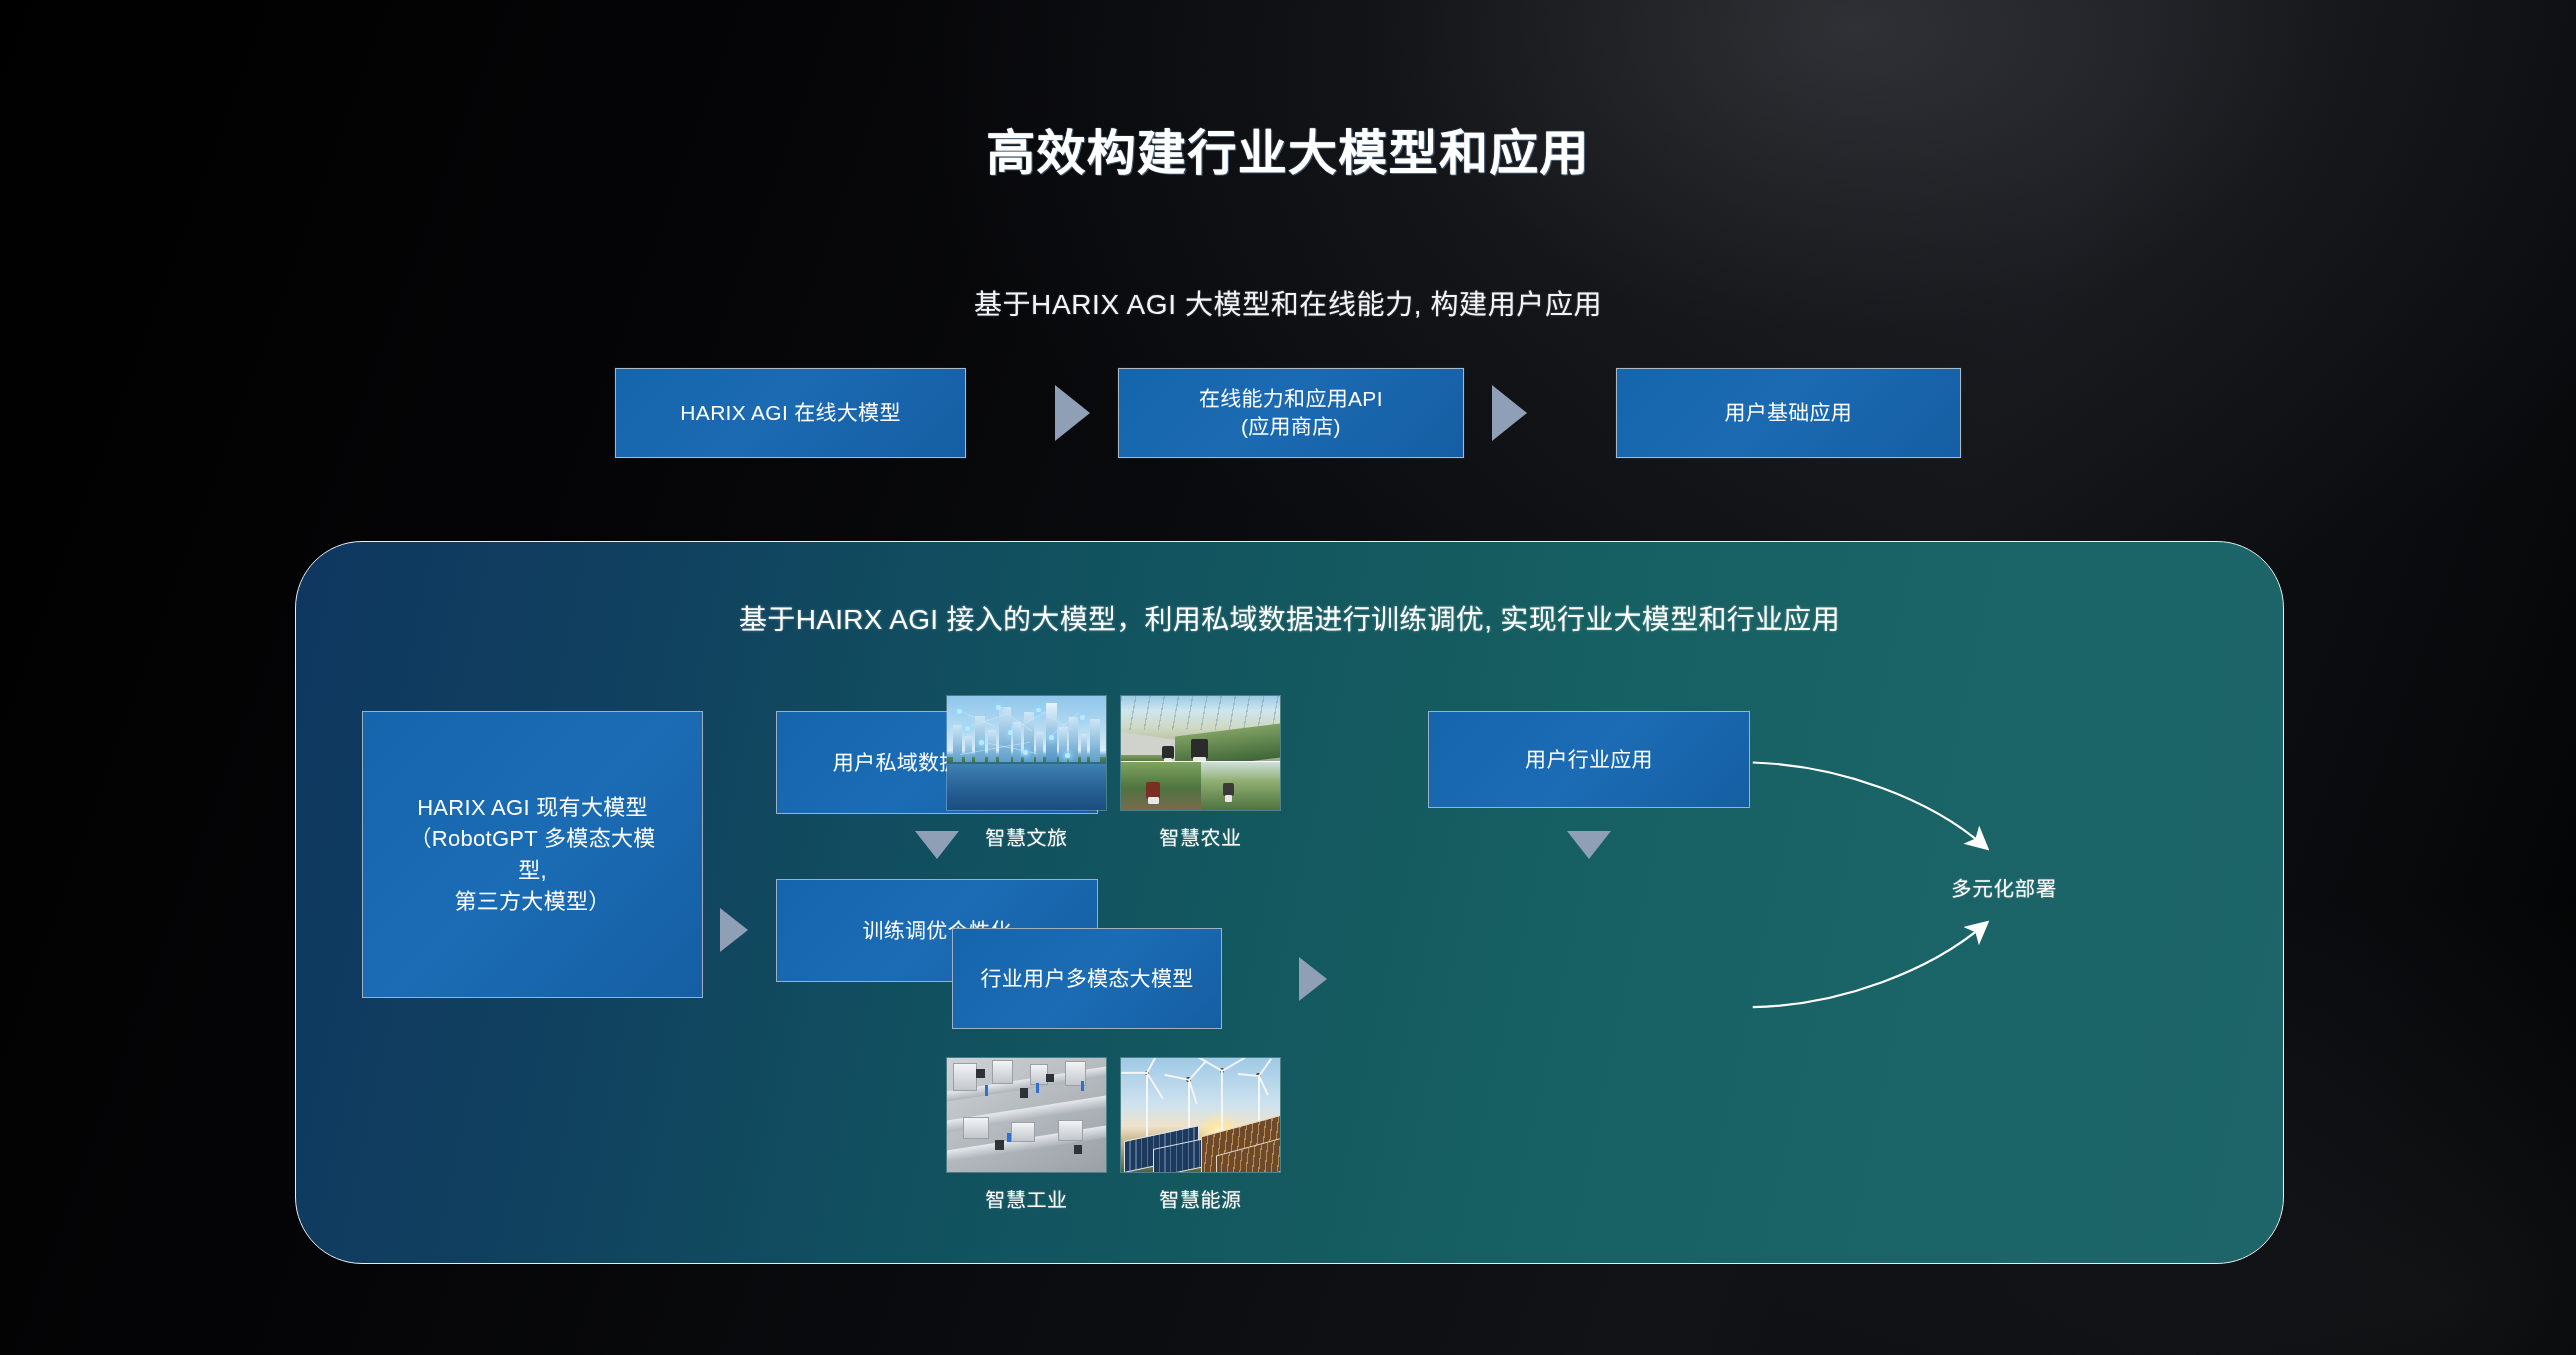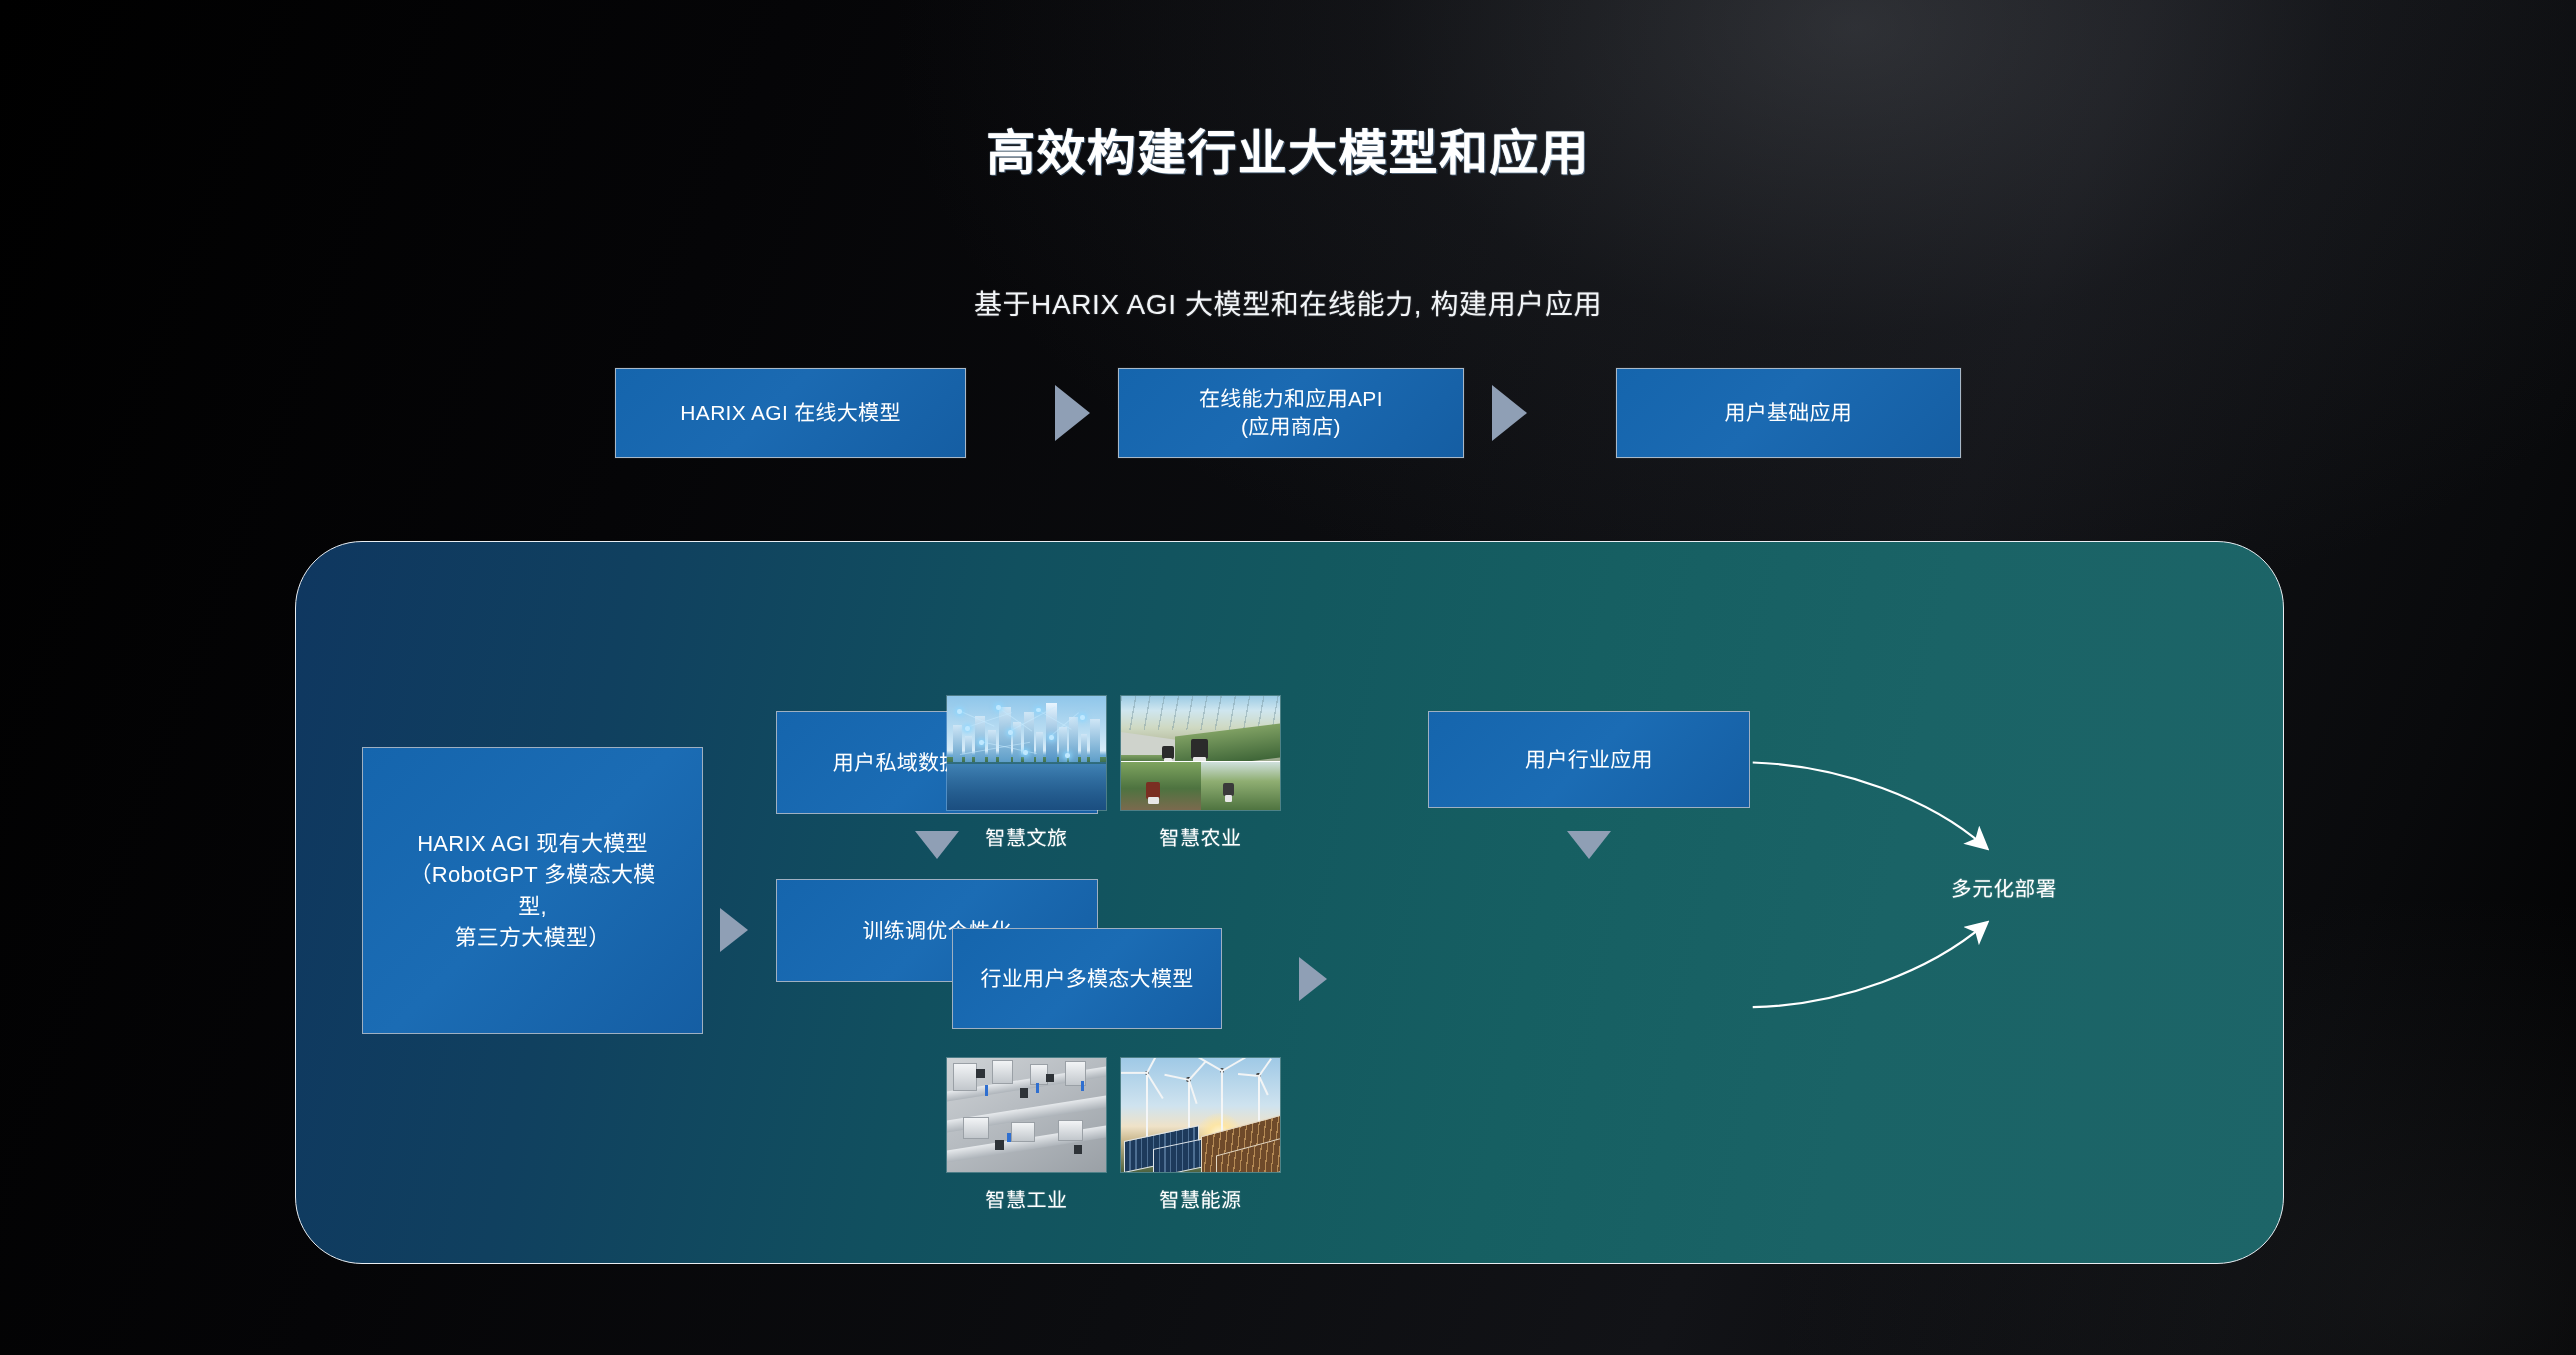--- a/index.html
+++ b/index.html
@@ -100,21 +100,21 @@
     position:absolute;
     background:linear-gradient(135deg,#1565ad 0%,#1b6cb4 50%,#155ea3 100%);
     border:1.3px solid #9fb0c2;
     color:#fff;
     display:flex;align-items:center;justify-content:center;
     text-align:center;line-height:1.42;
     font-size:21px;letter-spacing:0.3px;
     box-sizing:border-box;
   }
   
-  .b-existing{left:66px;top:169px;width:341px;height:287px;font-size:22px;padding:0 34px;margin-top:36px;}
+  .b-existing{left:66px;top:169px;width:341px;height:287px;font-size:22px;padding:0 34px;}
   
   .b-dataset{left:480px;top:169px;width:322px;height:103px;}
   .b-train{left:480px;top:337px;width:322px;height:103px;}
   
   .b-industry{left:656px;top:386px;width:270px;height:101px;}
   
   .b-app{left:1132px;top:169px;width:322px;height:97px;}
   .b-usermodel{left:1132px;top:337px;width:322px;height:103px;}
 
   .tri-small-r{
@@ -227,20 +227,21 @@
         <div>(应用商店)</div>
       </div>
     </div>
     <div class="tri-r"></div>
     <div class="tf-gap2"></div>
     <div class="box tf-box3">用户基础应用</div>
   </div>
 
   <div class="panel">
 
+    <div class="panel-heading">基于HAIRX AGI 接入的大模型，利用私域数据进行训练调优, 实现行业大模型和行业应用</div>
 
     <div class="diagram">
 
       <div class="d-box b-existing">
         <div>
           <div>HARIX AGI 现有大模型</div>
           <div>（RobotGPT 多模态大模型,</div>
           <div>第三方大模型）</div>
         </div>
       </div>

